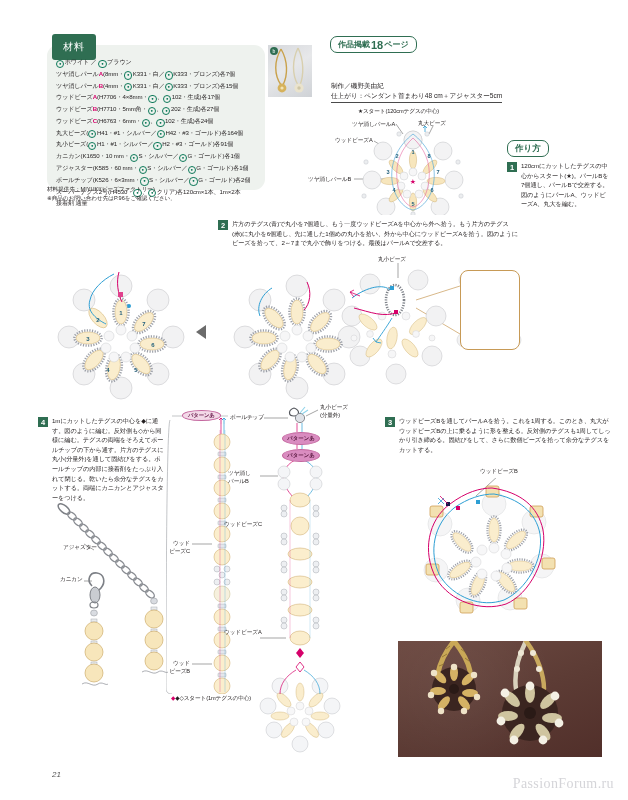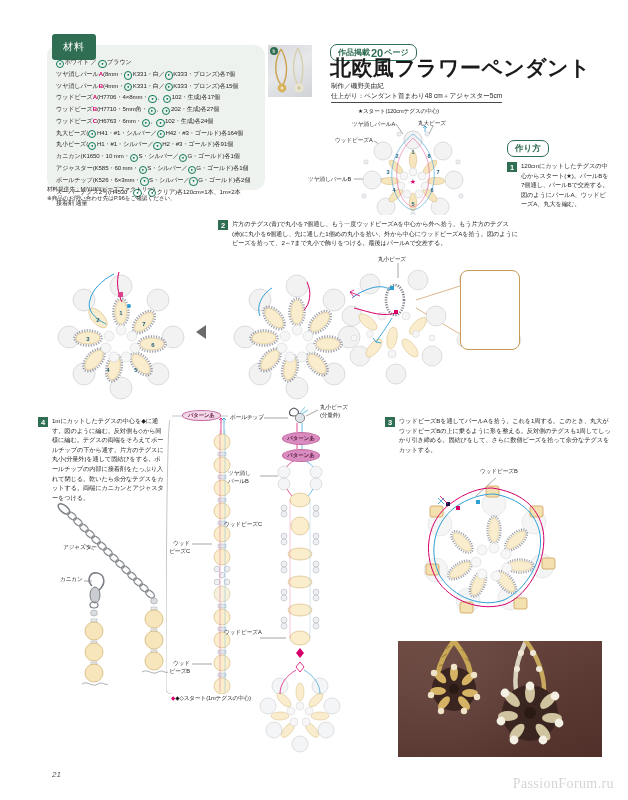--- a/index.html
+++ b/index.html
@@ -48,21 +48,21 @@
     overflow:hidden;
   }
   #thumb-badge{
     left:270px;top:47px;width:8px;height:8px;border-radius:50%;
     background:#2f6e52;color:#fff;font-size:5px;display:flex;
     align-items:center;justify-content:center;
   }
 
   
   #page-ref-badge{
-    left:330px;top:44px;height:15px;padding:0 7px;
+    left:330px;top:36px;height:15px;padding:0 7px;
     border:1.1px solid #2f6e52;border-radius:7px;color:#2f6e52;
     font-size:8px;font-weight:bold;display:flex;align-items:center;
   }
   #page-ref-badge b{font-size:11px;margin:0 1px;}
   #work-title{
     left:330px;top:54px;font-size:21px;font-weight:bold;letter-spacing:0.4px;
     color:#1a1a1a;
   }
   #credit-line{left:331px;top:82px;font-size:6.6px;}
   #finish-line{
@@ -162,24 +162,23 @@
       <path d="M30 3 C24 15 24 30 30 40" stroke="#d8cfae" stroke-width="1.4" fill="none"></path>
       <path d="M30 3 C36 15 36 30 32 40" stroke="#d8cfae" stroke-width="1.4" fill="none"></path>
       <circle cx="31" cy="43" r="4.6" fill="#eae3cd"></circle>
       <circle cx="31" cy="43" r="1.7" fill="#cfc6a5"></circle>
     </svg>
   </div>
   <div class="abs" id="thumb-badge">b</div>
 
   <div class="abs nw" id="page-ref-badge">
     <span>作品掲載</span>
-    <b>20</b>
+    <b>18</b>
     <span>ページ</span>
   </div>
-  <div class="abs nw" id="work-title">北欧風フラワーペンダント</div>
   <div class="abs nw" id="credit-line">制作／磯野美由紀</div>
   <div class="abs nw" id="finish-line">仕上がり：ペンダント首まわり48 cm＋アジャスター5cm</div>
 
   <div class="abs nw" id="howto-tag">作り方</div>
   <div class="abs" id="step1-block">
     <div class="step-num">1</div>
     <div class="step-text">120cmにカットしたテグスの中心からスタート(★)。パールBを7個通し、パールBで交差する。図のようにパールA、ウッドビーズA、丸大を編む。</div>
   </div>
 
   <div class="abs" style="left:330px;top:110px;width:172px;height:105px;">

